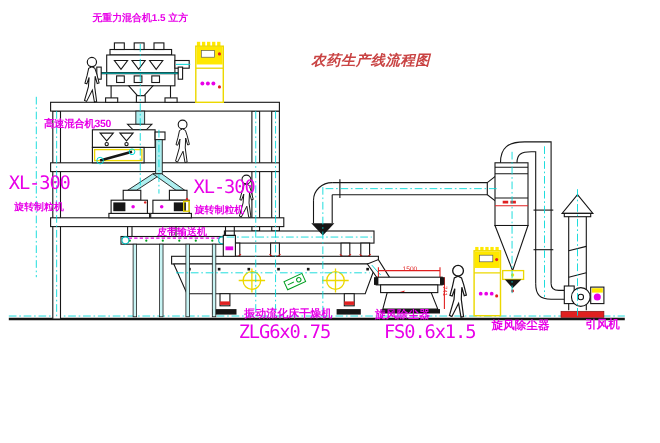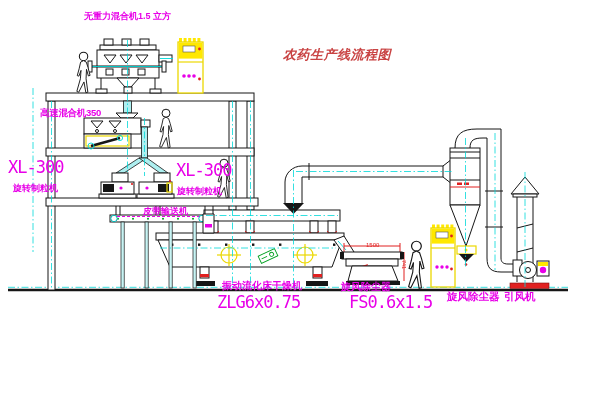--- a/index.html
+++ b/index.html
@@ -341,18 +341,18 @@
 
 <div class="lbl fs9" style="left:143px;top:207px;">皮带输送机</div>
 
 <div class="lbl fs10" style="left:222px;top:281px;">振动流化床干燥机</div>
 <div class="lbl model" style="left:217px;top:294px;">ZLG6x0.75</div>
 
 <div class="lbl fs10" style="left:341px;top:282px;">旋风除尘器</div>
 <div class="lbl model" style="left:349px;top:294px;">FS0.6x1.5</div>
 
 <div class="lbl fs105" style="left:447px;top:291px;">旋风除尘器</div>
-<div class="lbl fs105" style="left:504px;top:291px;">引风机</div>
+<div class="lbl fs105" style="left:532px;top:291px;font-family:Liberation Mono, monospace;">引风机</div>
 
 <div class="lbl dim dim-h" style="left:366px;top:242px;">1500</div>
 <div class="lbl dim dim-v" style="left:400px;top:260px;">741</div>
 
 </div>
 
 </body></html>

